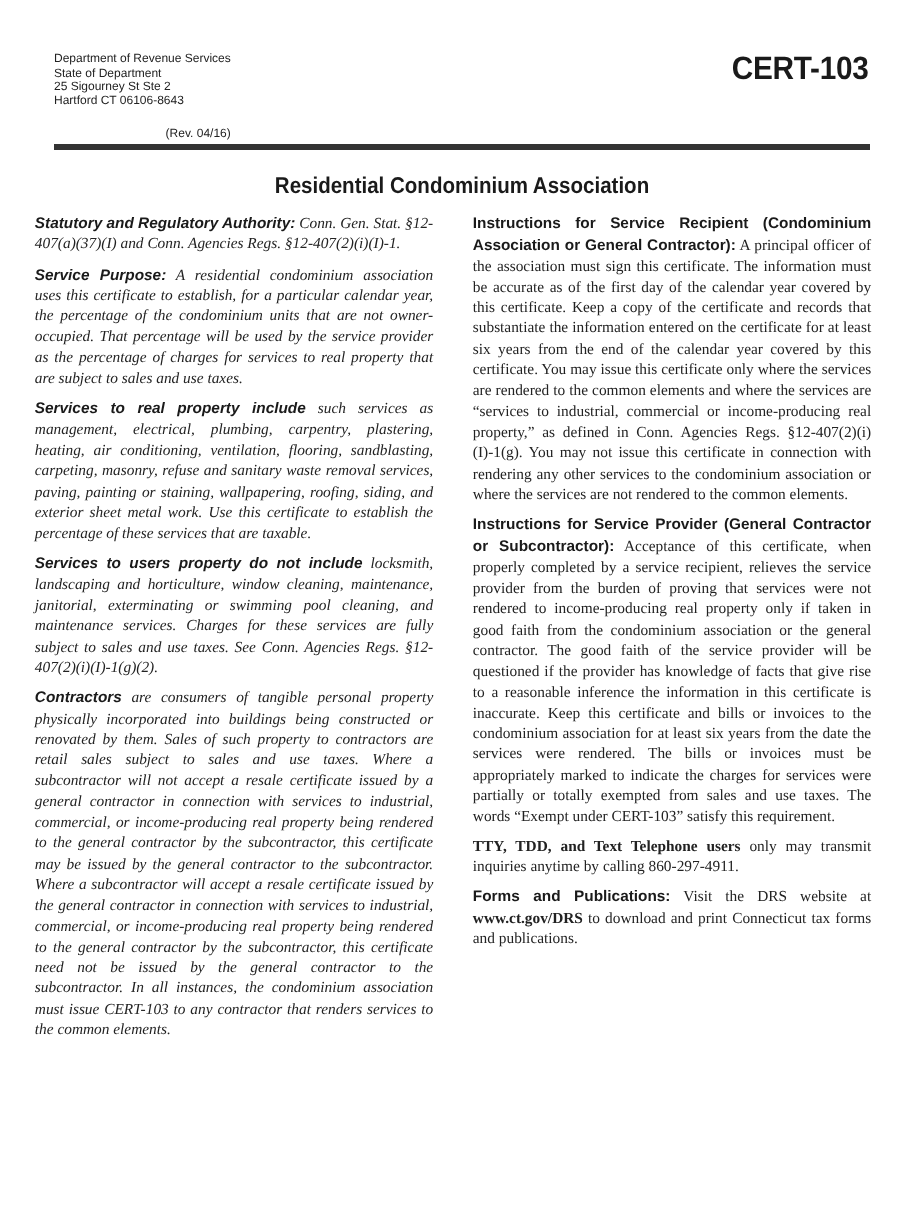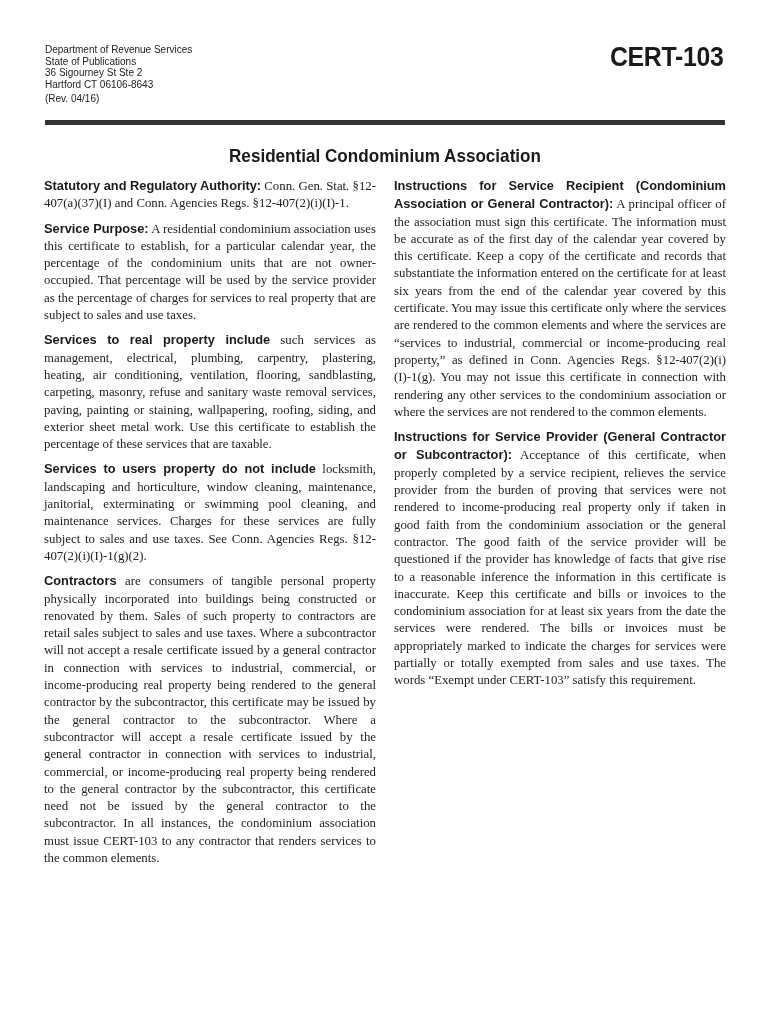--- a/index.html
+++ b/index.html
@@ -4,21 +4,21 @@
   <style>
     * { margin: 0; padding: 0; box-sizing: border-box; }
     html, body { width: 770px; height: 1024px; background: #ffffff; overflow: hidden; }
     body { position: relative; color: #1f1f1f; }
 
     .addr {
       position: absolute; left: 45px; top: 44px;
       font-family: "Liberation Sans", sans-serif;
       font-size: 10px; line-height: 11.5px; color: #222;
     }
-    .addr .rev { margin-top: 3px; }
+    .addr .rev { margin-top: 16px; text-align: right; }
 
     .form-id {
       position: absolute; right: 46px; top: 42px;
       font-family: "Liberation Sans", sans-serif;
       font-weight: bold; font-size: 27px; letter-spacing: -0.3px;
       color: #1a1a1a; transform: scaleX(0.92); transform-origin: right top;
     }
 
     .rule {
       position: absolute; left: 45px; top: 120px; width: 680px; height: 5px;
@@ -30,37 +30,37 @@
       font-family: "Liberation Sans", sans-serif; font-weight: bold;
       font-size: 19px; color: #1a1a1a;
       transform: scaleX(0.9); transform-origin: center top;
     }
 
     .col {
       position: absolute; top: 177px; width: 332px;
       font-family: "Liberation Serif", serif; font-size: 12.8px; line-height: 17.3px;
       text-align: justify; color: #222;
     }
-    .col.left { left: 44px; }
+    .col.left { left: 29px; font-style: italic; }
     .col.right { left: 394px; }
 
     .para { margin-bottom: 7px; }
     .lead {
       font-family: "Liberation Sans", sans-serif; font-weight: bold;
       font-size: 12.8px; color: #1a1a1a;
     }
     .strong-serif { font-weight: bold; }
   </style>
 </head>
 <body>
 
 <div class="addr">
   <div>Department of Revenue Services</div>
-  <div>State of Publications</div>
-  <div>36 Sigourney St Ste 2</div>
+  <div>State of Department</div>
+  <div>25 Sigourney St Ste 2</div>
   <div>Hartford CT 06106-8643</div>
   <div class="rev">(Rev. 04/16)</div>
 </div>
 
 <div class="form-id">CERT-103</div>
 
 <div class="rule"></div>
 
 <div class="title">Residential Condominium Association</div>
 
@@ -82,13 +82,19 @@
   </p>
 </div>
 
 <div class="col right">
   <p class="para">
     <span class="lead">Instructions for Service Recipient (Condominium Association or General Contractor):</span><span> A principal officer of the association must sign this certificate. The information must be accurate as of the first day of the calendar year covered by this certificate. Keep a copy of the certificate and records that substantiate the information entered on the certificate for at least six years from the end of the calendar year covered by this certificate. You may issue this certificate only where the services are rendered to the common elements and where the services are “services to industrial, commercial or income-producing real property,” as defined in Conn. Agencies Regs. §12-407(2)(i)(I)-1(g). You may not issue this certificate in connection with rendering any other services to the condominium association or where the services are not rendered to the common elements.</span>
   </p>
   <p class="para">
     <span class="lead">Instructions for Service Provider (General Contractor or Subcontractor):</span><span> Acceptance of this certificate, when properly completed by a service recipient, relieves the service provider from the burden of proving that services were not rendered to income-producing real property only if taken in good faith from the condominium association or the general contractor. The good faith of the service provider will be questioned if the provider has knowledge of facts that give rise to a reasonable inference the information in this certificate is inaccurate. Keep this certificate and bills or invoices to the condominium association for at least six years from the date the services were rendered. The bills or invoices must be appropriately marked to indicate the charges for services were partially or totally exempted from sales and use taxes. The words “Exempt under CERT-103” satisfy this requirement.</span>
   </p>
+  <p class="para">
+    <span class="strong-serif">TTY, TDD, and Text Telephone users</span><span> only may transmit inquiries anytime by calling 860-297-4911.</span>
+  </p>
+  <p class="para">
+    <span class="lead">Forms and Publications:</span><span> Visit the DRS website at </span><span class="strong-serif">www.ct.gov/DRS</span><span> to download and print Connecticut tax forms and publications.</span>
+  </p>
 </div>
 
 </body></html>

